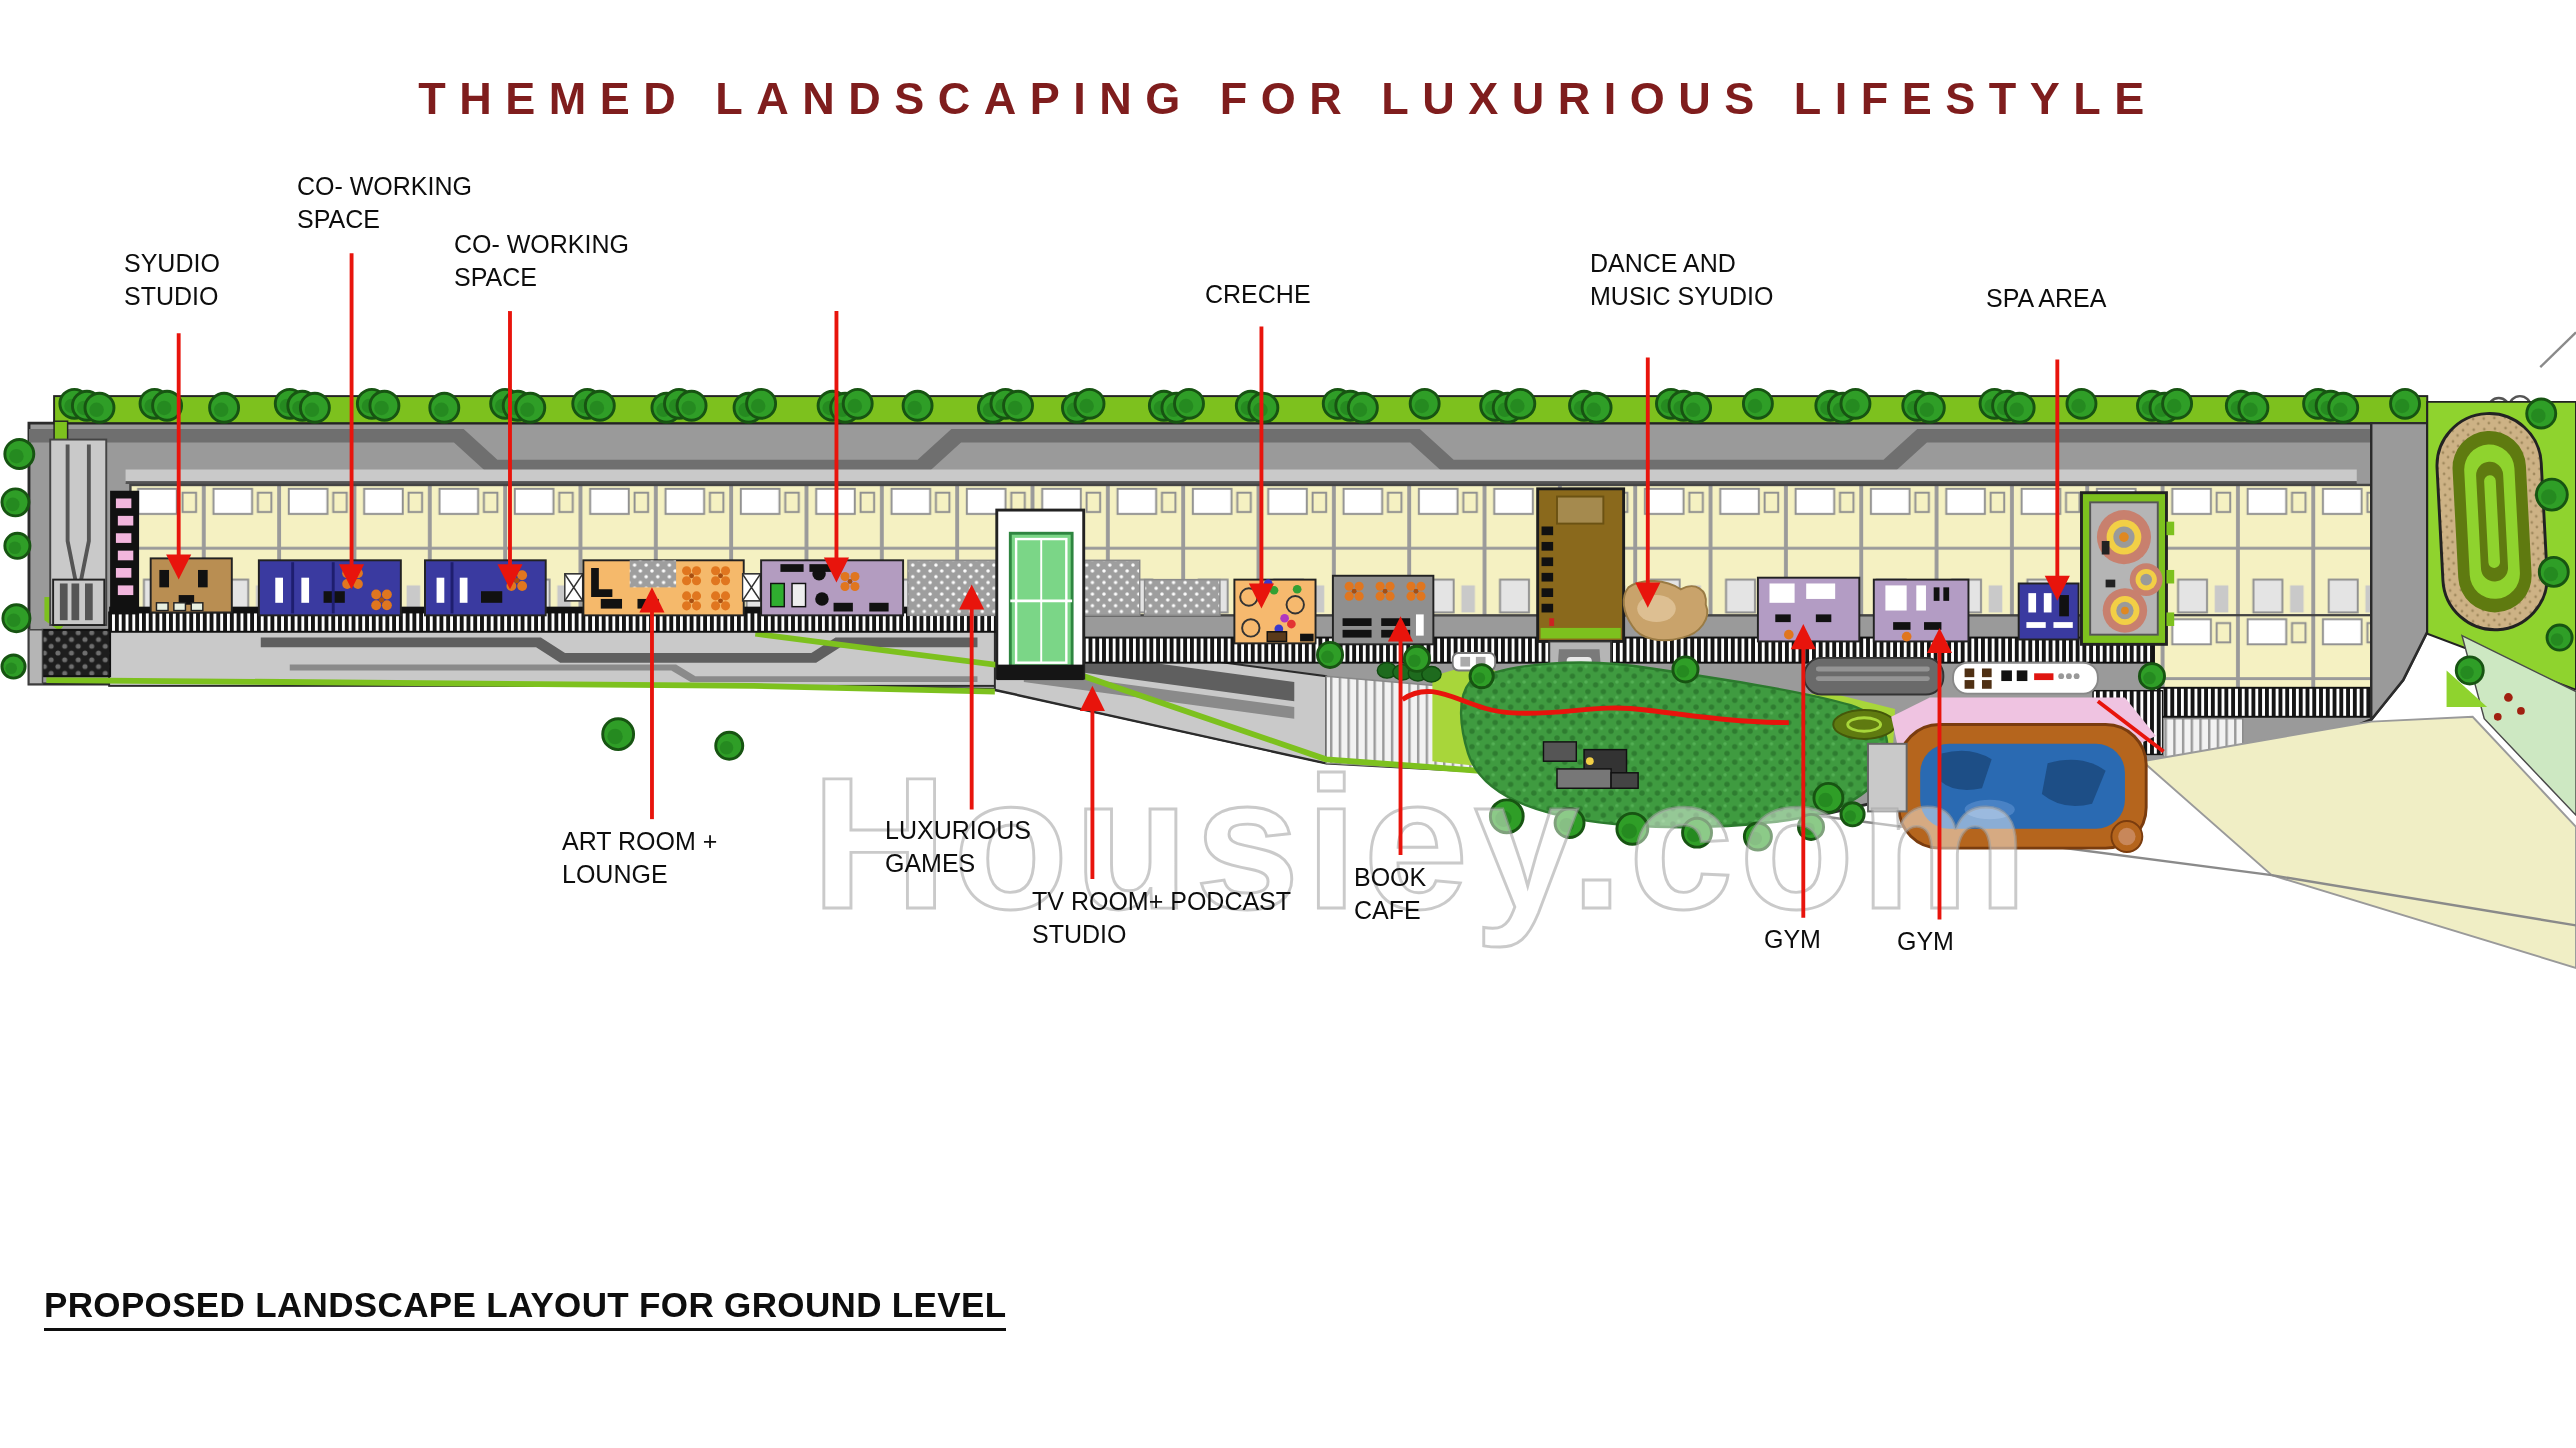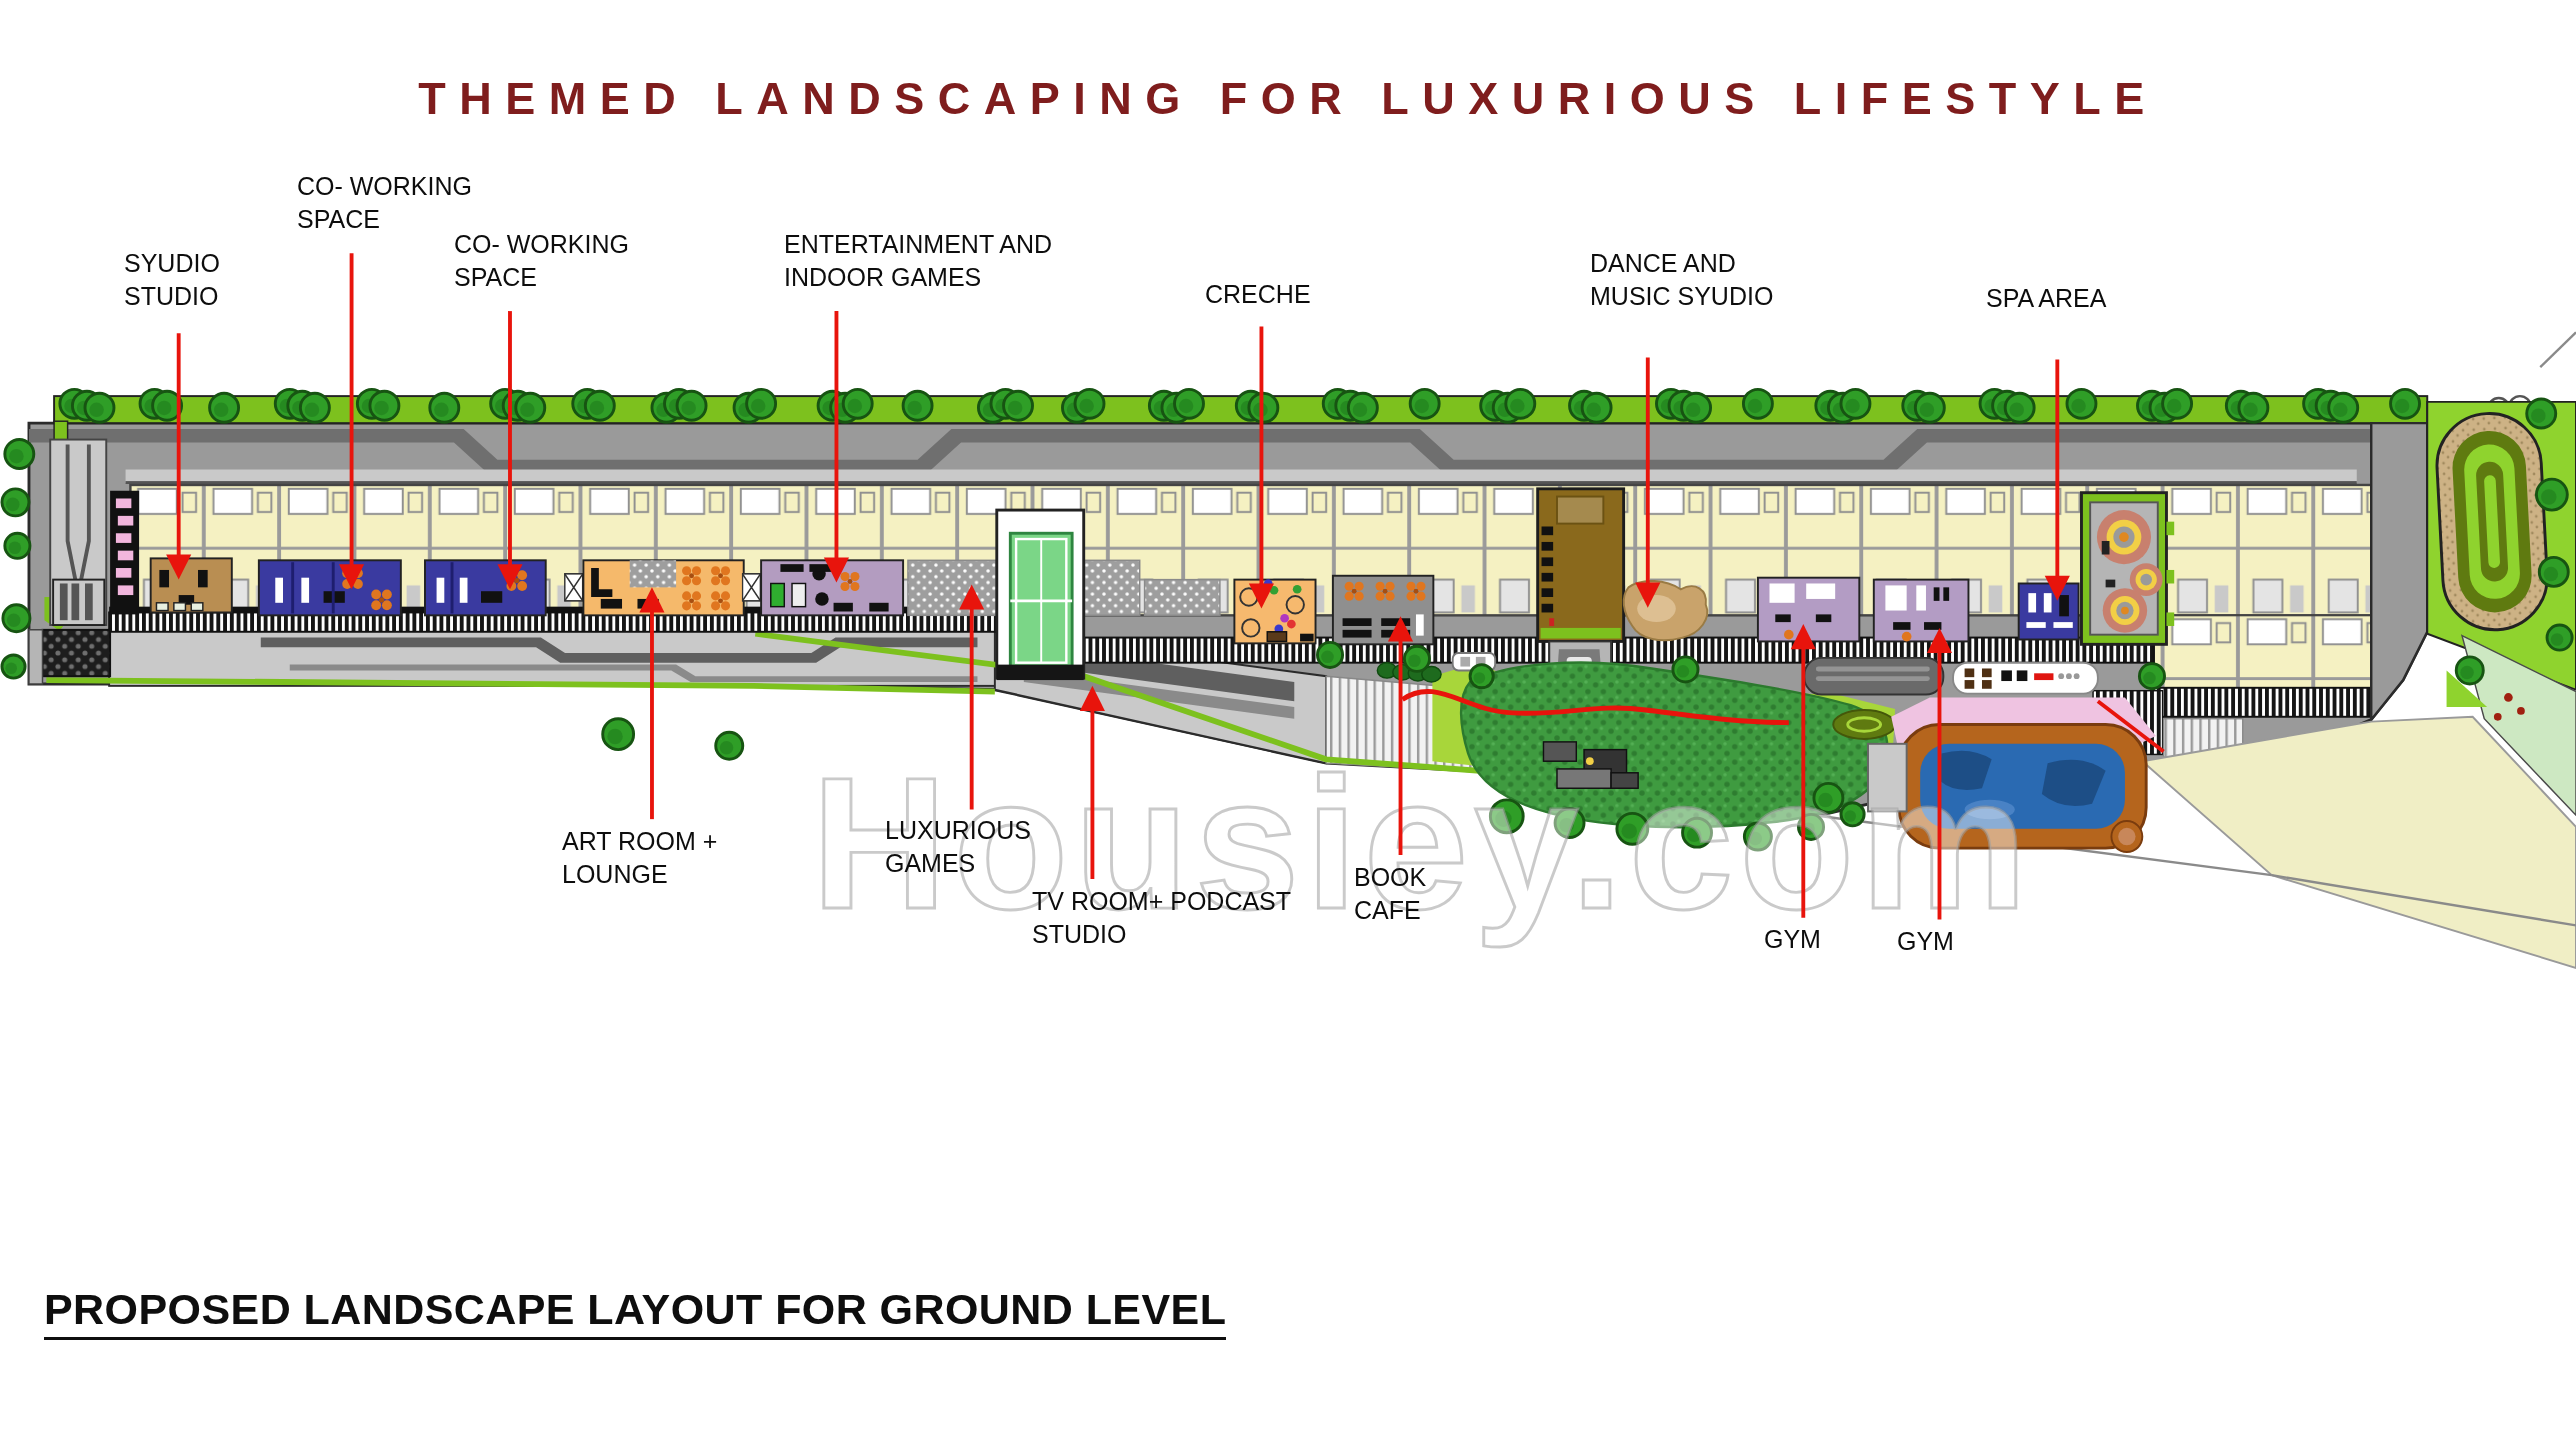--- a/index.html
+++ b/index.html
@@ -1,21 +1,21 @@
 <!DOCTYPE html>
 <html><head>
 <meta charset="utf-8">
 <style>
   html,body{margin:0;padding:0;background:#fff;}
   .stage{position:relative;width:2576px;height:1449px;background:#ffffff;overflow:hidden;
          font-family:"Liberation Sans",sans-serif;}
   .plan{position:absolute;left:0;top:0;width:2576px;height:1449px;}
   .title{position:absolute;left:0;right:0;top:73px;text-align:center;
          font-weight:bold;font-size:45px;letter-spacing:.30em;color:#7f1d1d;}
-  .footer{position:absolute;left:44px;top:1285px;font-weight:bold;font-size:43px;color:#0e0e0e;
+  .footer{position:absolute;left:44px;top:1285px;font-weight:bold;font-size:35px;color:#0e0e0e;
           border-bottom:3.9px solid #0e0e0e;padding-bottom:2.9px;letter-spacing:.01em;}
   .lbl{position:absolute;font-weight:normal;font-size:25px;line-height:33px;color:#0d0d0d;white-space:nowrap;}
   .lbl span{display:block;}
 </style>
 </head>
 <body>
 
 <div class="stage">
 
 <svg class="plan" viewBox="0 0 2667 1500">
@@ -640,24 +640,20 @@
       <span>STUDIO</span>
     </div>
 <div class="lbl" style="left:297px;top:170px">
       <span>CO- WORKING</span>
       <span>SPACE</span>
     </div>
 <div class="lbl" style="left:454px;top:228px">
       <span>CO- WORKING</span>
       <span>SPACE</span>
     </div>
-<div class="lbl" style="left:784px;top:228px">
-      <span>ENTERTAINMENT AND</span>
-      <span>INDOOR GAMES</span>
-    </div>
 <div class="lbl" style="left:1205px;top:278px">
       <span>CRECHE</span>
     </div>
 <div class="lbl" style="left:1590px;top:247px">
       <span>DANCE AND</span>
       <span>MUSIC SYUDIO</span>
     </div>
 <div class="lbl" style="left:1986px;top:282px">
       <span>SPA AREA</span>
     </div>

